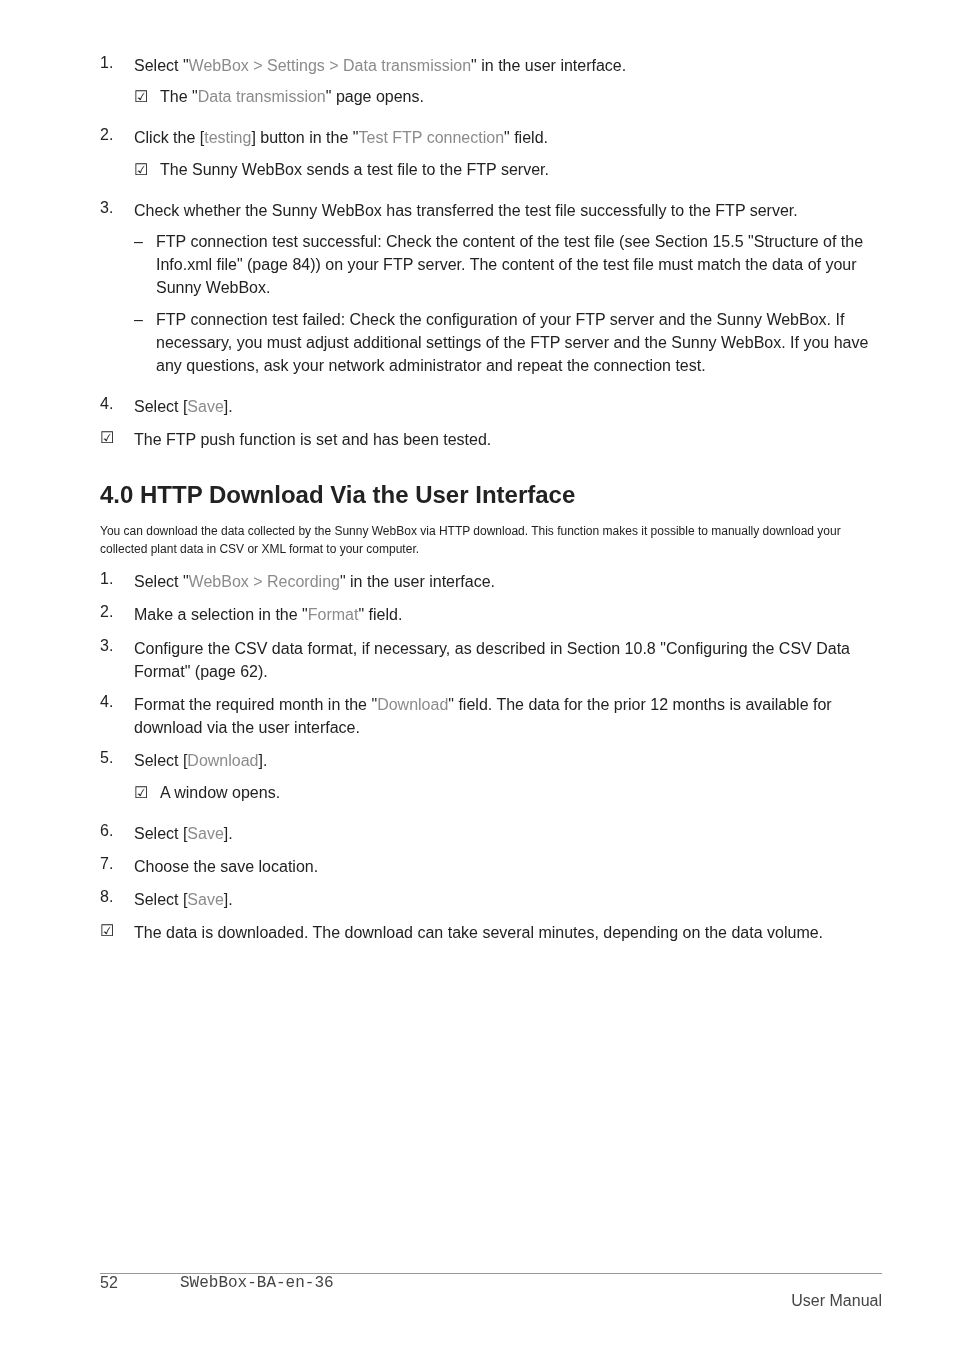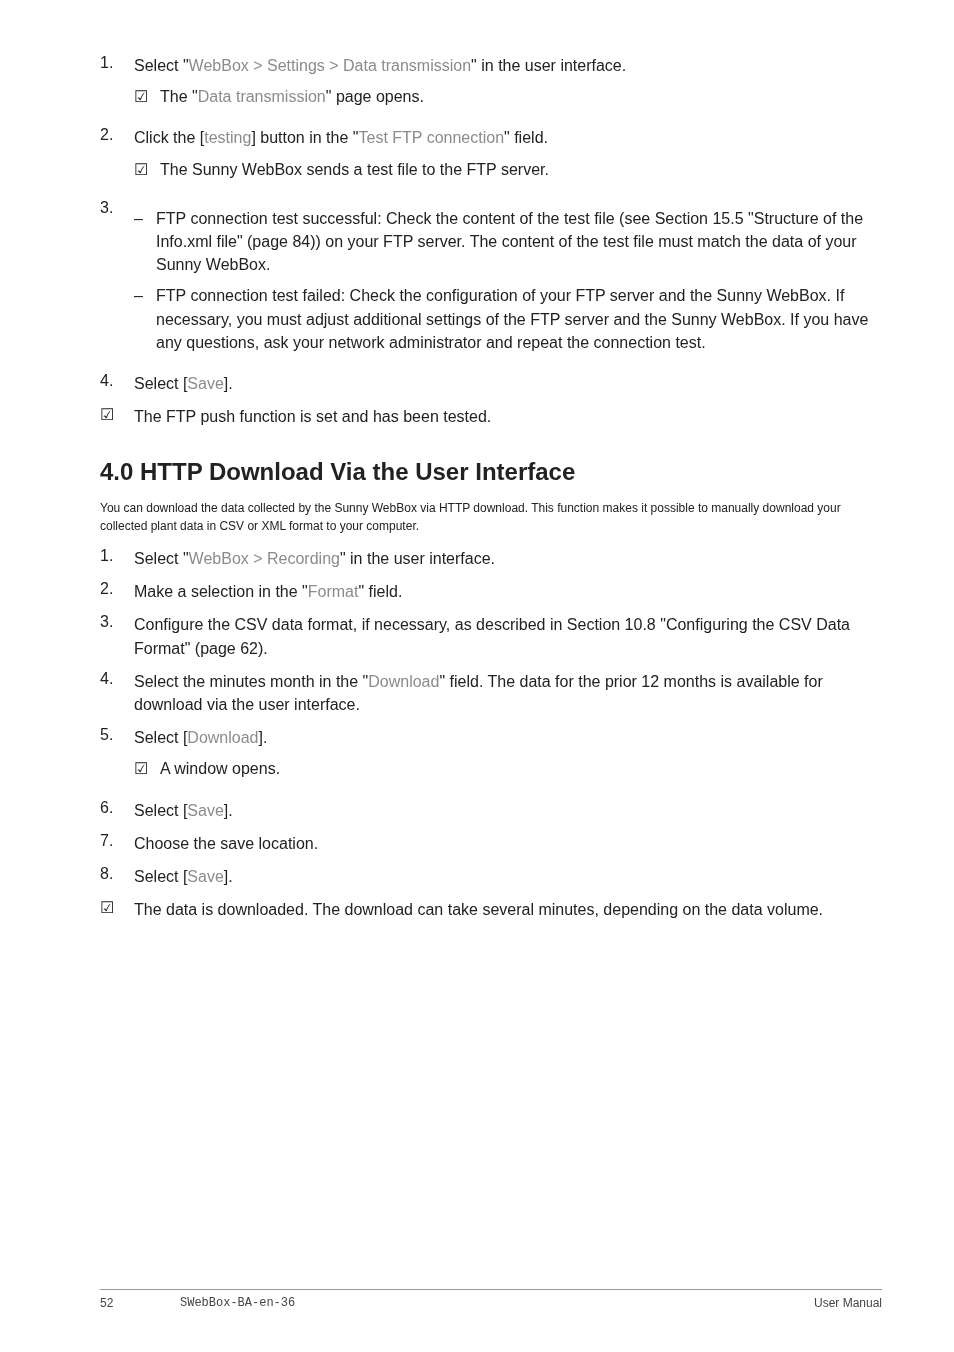--- a/index.html
+++ b/index.html
@@ -95,24 +95,24 @@
     line-height: 1.45;
     margin: 8px 0 12px 0;
   }
   .footer {
     position: absolute;
     bottom: 42px;
     left: 100px;
     right: 72px;
     display: flex;
     justify-content: space-between;
-    font-size: 12px;
+    font-size: 16px;
     color: #444;
     border-top: 1px solid #999;
-    padding-top: 6px;
+    flex-direction: column;
   }
 </style>
 </head>
 <body>
 
 <div class="page">
 
 
 
   <div class="ol-list">
@@ -137,20 +137,21 @@
         <div class="sub">
           <div class="sub-mark">☑</div>
           <div class="sub-body">The Sunny WebBox sends a test file to the FTP server.</div>
         </div>
       </div>
     </div>
 
     <div class="ol-item">
       <div class="ol-num">3.</div>
       <div class="ol-body">
+        <span>Check whether the Sunny WebBox has transferred the test file successfully to the FTP server.</span>
         <div class="sub">
           <div class="sub-dash">–</div>
           <div class="sub-body">FTP connection test successful: Check the content of the test file (see Section 15.5 "Structure of the Info.xml file" (page 84)) on your FTP server. The content of the test file must match the data of your Sunny WebBox.</div>
         </div>
         <div class="sub">
           <div class="sub-dash">–</div>
           <div class="sub-body">FTP connection test failed: Check the configuration of your FTP server and the Sunny WebBox. If necessary, you must adjust additional settings of the FTP server and the Sunny WebBox. If you have any questions, ask your network administrator and repeat the connection test.</div>
         </div>
       </div>
     </div>
@@ -189,21 +190,21 @@
     </div>
 
     <div class="ol-item">
       <div class="ol-num">3.</div>
       <div class="ol-body">Configure the CSV data format, if necessary, as described in Section 10.8 "Configuring the CSV Data Format" (page 62).</div>
     </div>
 
     <div class="ol-item">
       <div class="ol-num">4.</div>
       <div class="ol-body">
-        <span>Select the minutes month in the "</span><span class="gray">Download</span><span>" field. The data for the prior 12 months is available for download via the user interface.</span>
+        <span>Format the required month in the "</span><span class="gray">Download</span><span>" field. The data for the prior 12 months is available for download via the user interface.</span>
       </div>
     </div>
 
     <div class="ol-item">
       <div class="ol-num">5.</div>
       <div class="ol-body">
         <span>Select [</span><span class="gray">Download</span><span>].</span>
         <div class="sub">
           <div class="sub-mark">☑</div>
           <div class="sub-body">A window opens.</div>

